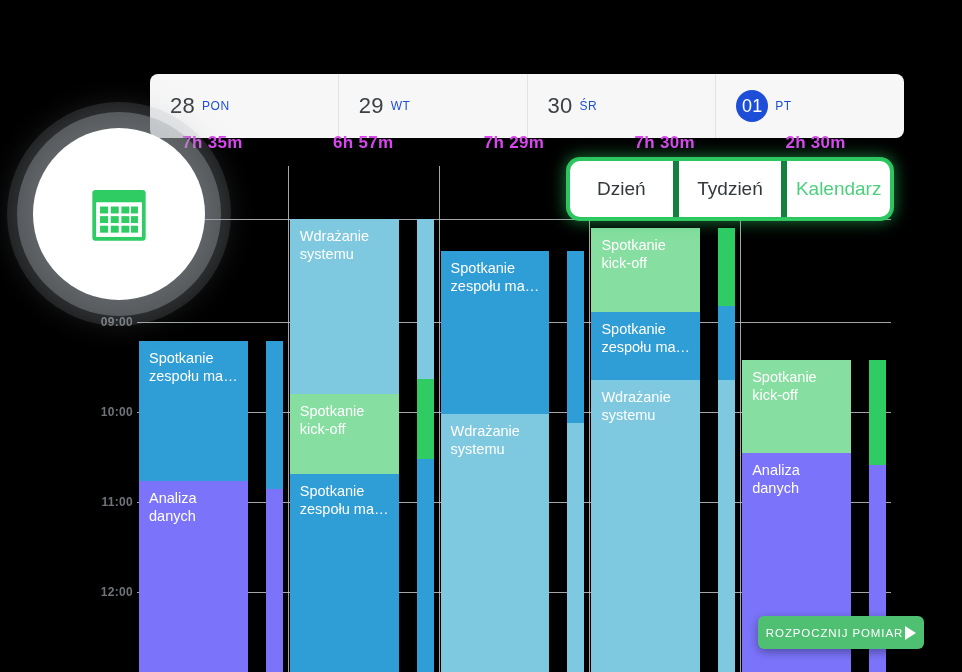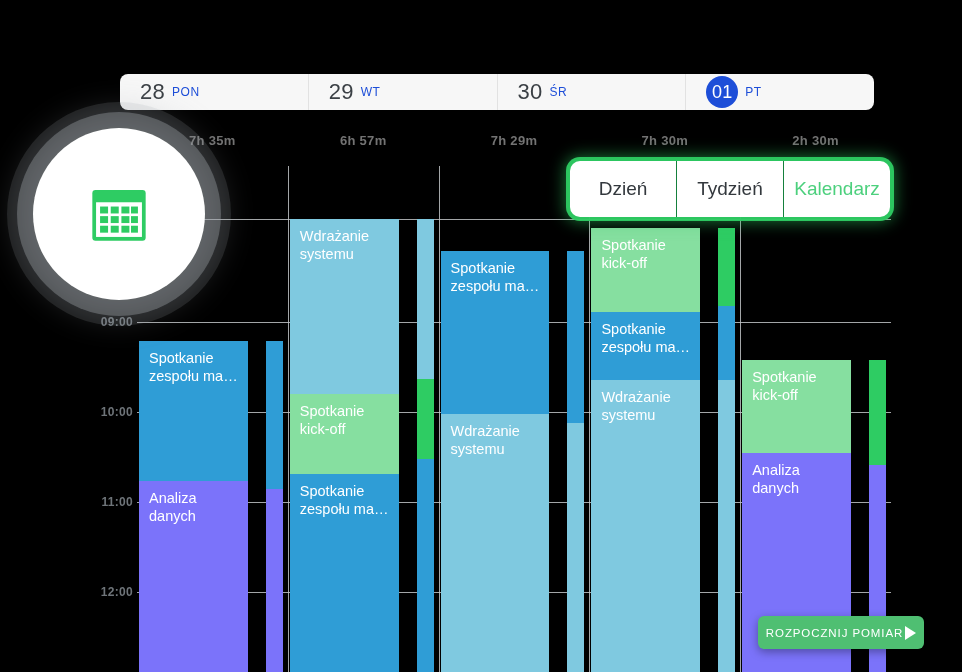--- a/index.html
+++ b/index.html
@@ -1,32 +1,32 @@
 <!DOCTYPE html>
 <html><head>
 <meta charset="utf-8">
 <style>
   html,body{margin:0;padding:0;background:#000;}
   body{width:962px;height:672px;position:relative;overflow:hidden;
        font-family:"Liberation Sans","DejaVu Sans",sans-serif;-webkit-font-smoothing:antialiased;}
 
   
-  #day-header{position:absolute;left:120px;top:74px;width:754px;height:36px;
+  #day-header{position:absolute;left:150px;top:74px;width:754px;height:64px;
               background:#f7f7f7;border-radius:8px;display:flex;overflow:hidden;}
   .day-cell{flex:1;display:flex;align-items:center;gap:7px;padding-left:20px;
             box-sizing:border-box;border-right:1px solid #e2e2e2;}
   .day-cell:last-child{border-right:none;}
   .day-num{font-size:22px;color:#3b4045;font-weight:400;letter-spacing:.2px;}
   .day-dow{font-size:12px;color:#1d4ed8;letter-spacing:.6px;}
   .day-num.today{background:#1d4ed8;color:#fff;border-radius:50%;width:32px;height:32px;
                  display:flex;align-items:center;justify-content:center;font-size:18px;}
 
   
   #durations{position:absolute;left:137px;top:133px;width:754px;height:20px;display:flex;}
-  .dur-cell{flex:1;text-align:center;font-size:13px;color:#737373;font-weight:700;
+  .dur-cell{flex:1;text-align:center;font-size:17px;color:#d946ef;font-weight:700;
             letter-spacing:.3px;}
 
   
   #grid{position:absolute;left:137px;top:166px;width:754px;height:506px;}
   .vline{position:absolute;top:0;bottom:0;width:1px;background:#bfc3c6;opacity:.85;}
   .hline{position:absolute;left:0;right:0;height:1px;background:#bfc3c6;opacity:.85;}
 
   
   #timeaxis{position:absolute;left:78px;top:166px;width:55px;height:506px;}
   .tlabel{position:absolute;right:0;font-size:12px;color:#6e7479;font-weight:700;
@@ -36,21 +36,21 @@
   .col{position:absolute;top:0;bottom:0;}
   .ev{position:absolute;left:0;box-sizing:border-box;padding:8px 10px 0 10px;overflow:hidden;}
   .ev-label{font-size:14.5px;line-height:18px;color:#fff;font-weight:400;}
   .mini{position:absolute;box-sizing:border-box;}
 
   
   #view-toggle{position:absolute;left:570px;top:161px;width:320px;height:56px;
                background:#fff;border-radius:10px;display:flex;
                box-shadow:0 0 0 4px rgba(46,204,99,.95),0 0 16px 5px rgba(46,204,99,.55);}
   .vt-btn{flex:1;display:flex;align-items:center;justify-content:center;font-size:19px;
-          color:#33383d;border-right:1px solid #15803d;}
+          color:#33383d;border-right:6px solid #15803d;}
   .vt-btn:last-child{border-right:none;color:#4cd07d;}
 
   
   #cal-badge{position:absolute;left:33px;top:128px;width:172px;height:172px;border-radius:50%;
              background:#fff;display:flex;align-items:center;justify-content:center;
              box-shadow:0 0 0 16px rgba(160,166,172,.38),0 0 0 26px rgba(160,166,172,.16),
                         0 0 34px 16px rgba(150,156,162,.30);}
   #cal-badge svg{width:66px;height:64px;}
 
   

